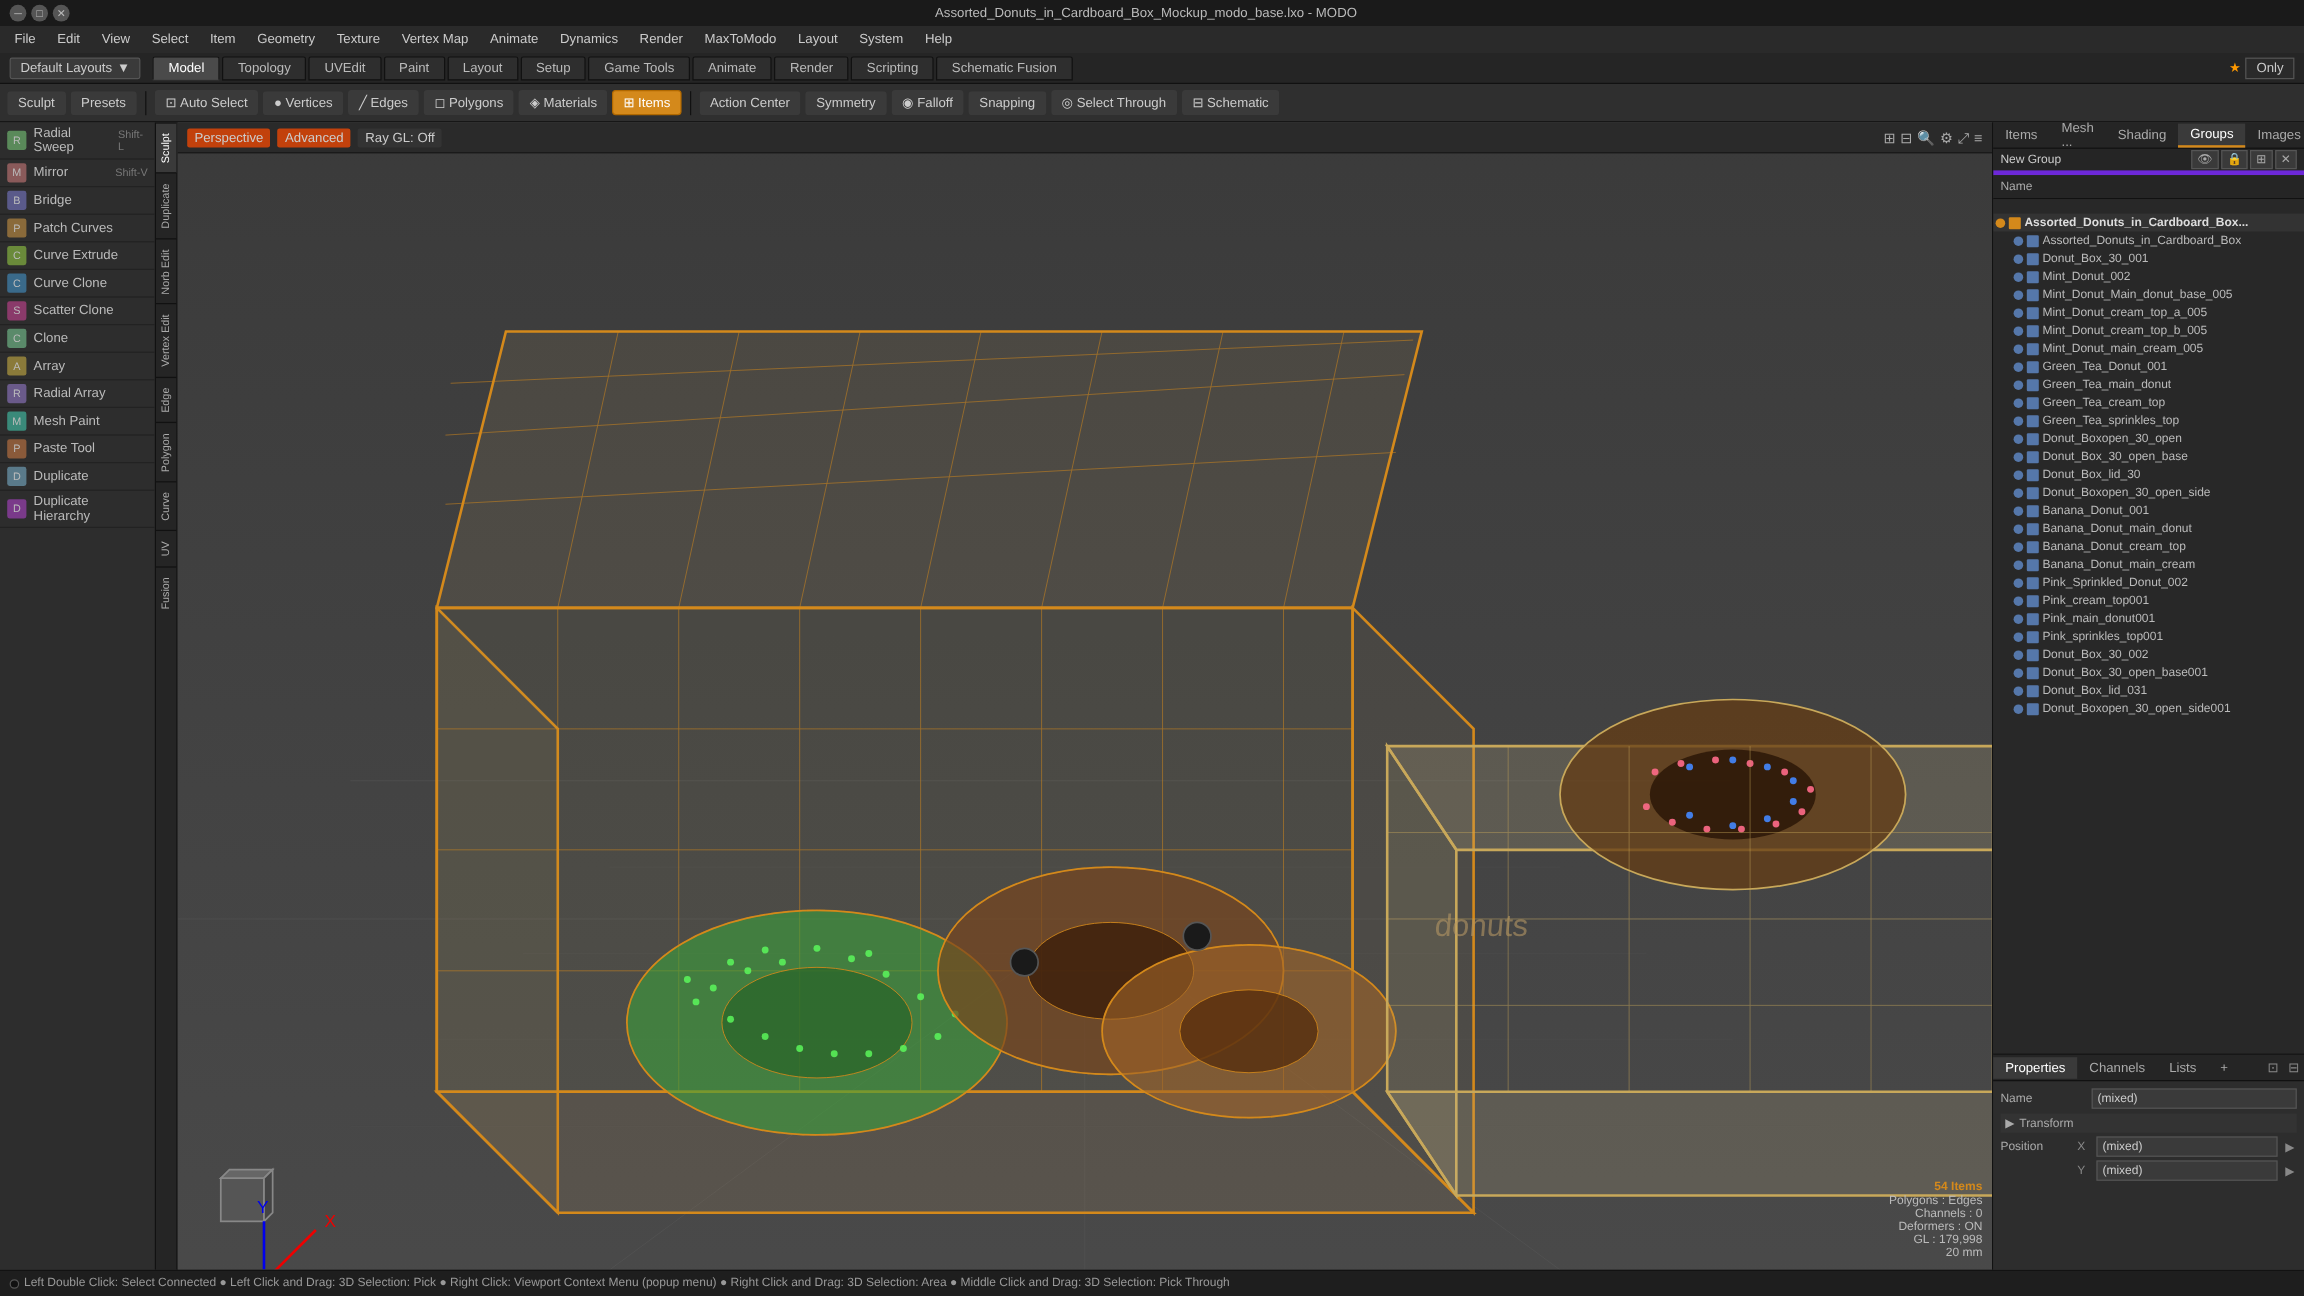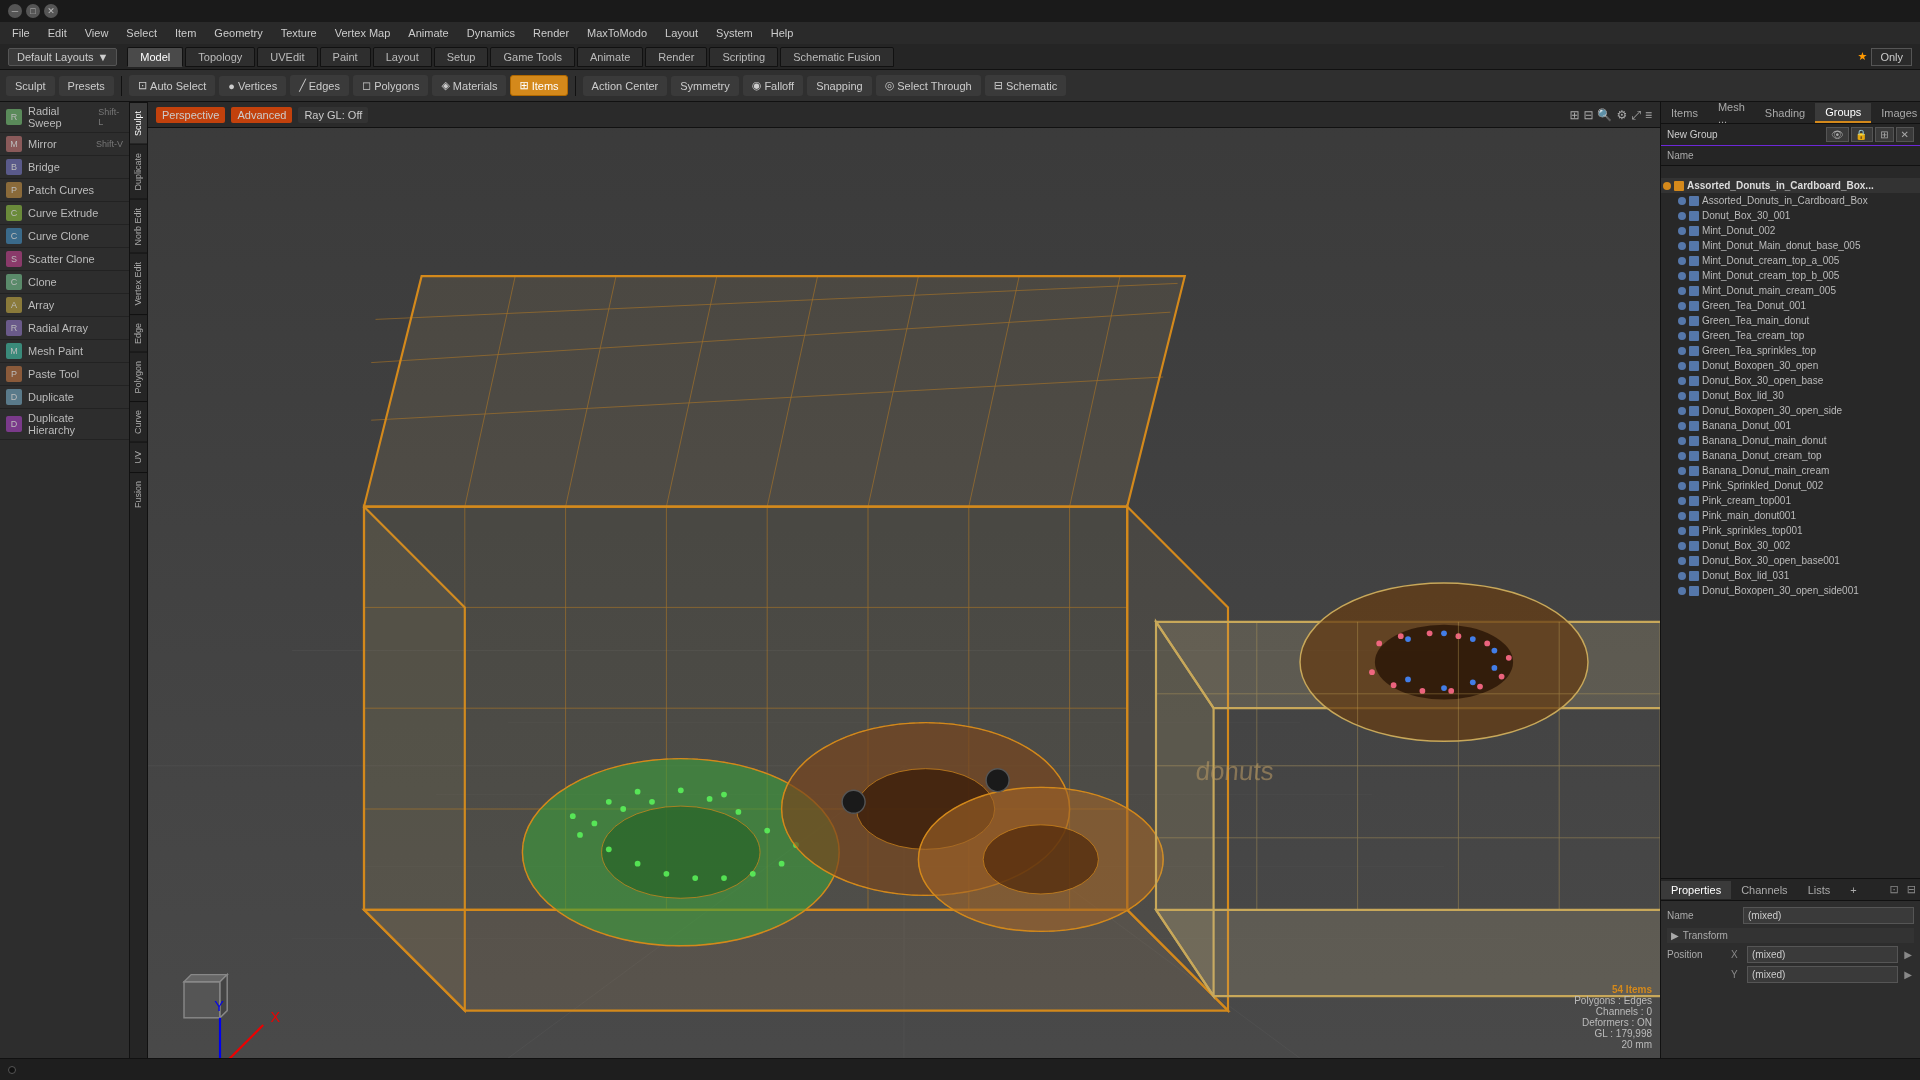--- a/index.html
+++ b/index.html
@@ -69,21 +69,21 @@
     #viewport-canvas { width: 100%; height: calc(100% - 26px); position: relative; }
 
     
     #right-panel { width: 260px; background: #2d2d2d; display: flex; flex-direction: column; border-left: 1px solid #111; }
     #right-tabs-top { height: 22px; background: #252525; display: flex; align-items: center; border-bottom: 1px solid #111; }
     .right-tab { padding: 3px 10px; font-size: 11px; cursor: pointer; color: #aaa; }
     .right-tab.active { color: #fff; background: #3a3a3a; border-bottom: 2px solid #d4891b; }
     .right-icon-btn { font-size: 11px; cursor: pointer; color: #888; padding: 2px 4px; }
 
     #groups-panel { flex: 1; display: flex; flex-direction: column; overflow: hidden; }
-    #groups-header { height: 22px; background: #252525; display: flex; align-items: center; padding: 0 6px; border-bottom: 1px solid #6d28d9; gap: 4px; }
+    #groups-header { height: 22px; background: #252525; display: flex; align-items: center; padding: 0 6px; border-bottom: 4px solid #6d28d9; gap: 4px; }
     .groups-header-btn { font-size: 10px; cursor: pointer; padding: 1px 4px; background: #3a3a3a; border: 1px solid #555; color: #aaa; }
 
     #groups-list { flex: 1; overflow-y: auto; background: #282828; }
     .group-row { display: flex; align-items: center; padding: 2px 4px; font-size: 10px; color: #bbb; cursor: pointer; gap: 3px; }
     .group-row.header-row { background: #333; font-weight: bold; color: #ddd; padding-left: 2px; margin-top: 12px; }
     .group-row .indent { display: inline-block; width: 10px; }
     .group-row .vis-dot { width: 8px; height: 8px; border-radius: 50%; flex-shrink: 0; }
     .group-row .item-icon { width: 10px; height: 10px; background: #778; border-radius: 1px; flex-shrink: 0; }
     .group-row .item-name { flex: 1; overflow: hidden; text-overflow: ellipsis; white-space: nowrap; }
 
@@ -127,20 +127,21 @@
   </style>
 </head>
 <body>
 
 <div id="titlebar">
   <div style="display:flex;gap:4px;">
     <div class="win-btn minimize">─</div>
     <div class="win-btn maximize">□</div>
     <div class="win-btn close">✕</div>
   </div>
+  <div class="title">Assorted_Donuts_in_Cardboard_Box_Mockup_modo_base.lxo - MODO</div>
   <div style="width:60px;"></div>
 </div>
 
 <div id="menubar">
 <div class="menu-item">File</div>
     <div class="menu-item">Edit</div>
     <div class="menu-item">View</div>
     <div class="menu-item">Select</div>
     <div class="menu-item">Item</div>
     <div class="menu-item">Geometry</div>
@@ -720,13 +721,14 @@
         </div>
       </div>
     </div>
   </div>
 </div>
 
 <div id="statusbar">
   <span class="stat-item">
     <span class="dot black"></span>
   </span>
+  <span>Left Double Click: Select Connected ● Left Click and Drag: 3D Selection: Pick ● Right Click: Viewport Context Menu (popup menu) ● Right Click and Drag: 3D Selection: Area ● Middle Click and Drag: 3D Selection: Pick Through</span>
 </div>
 
 </body></html>

